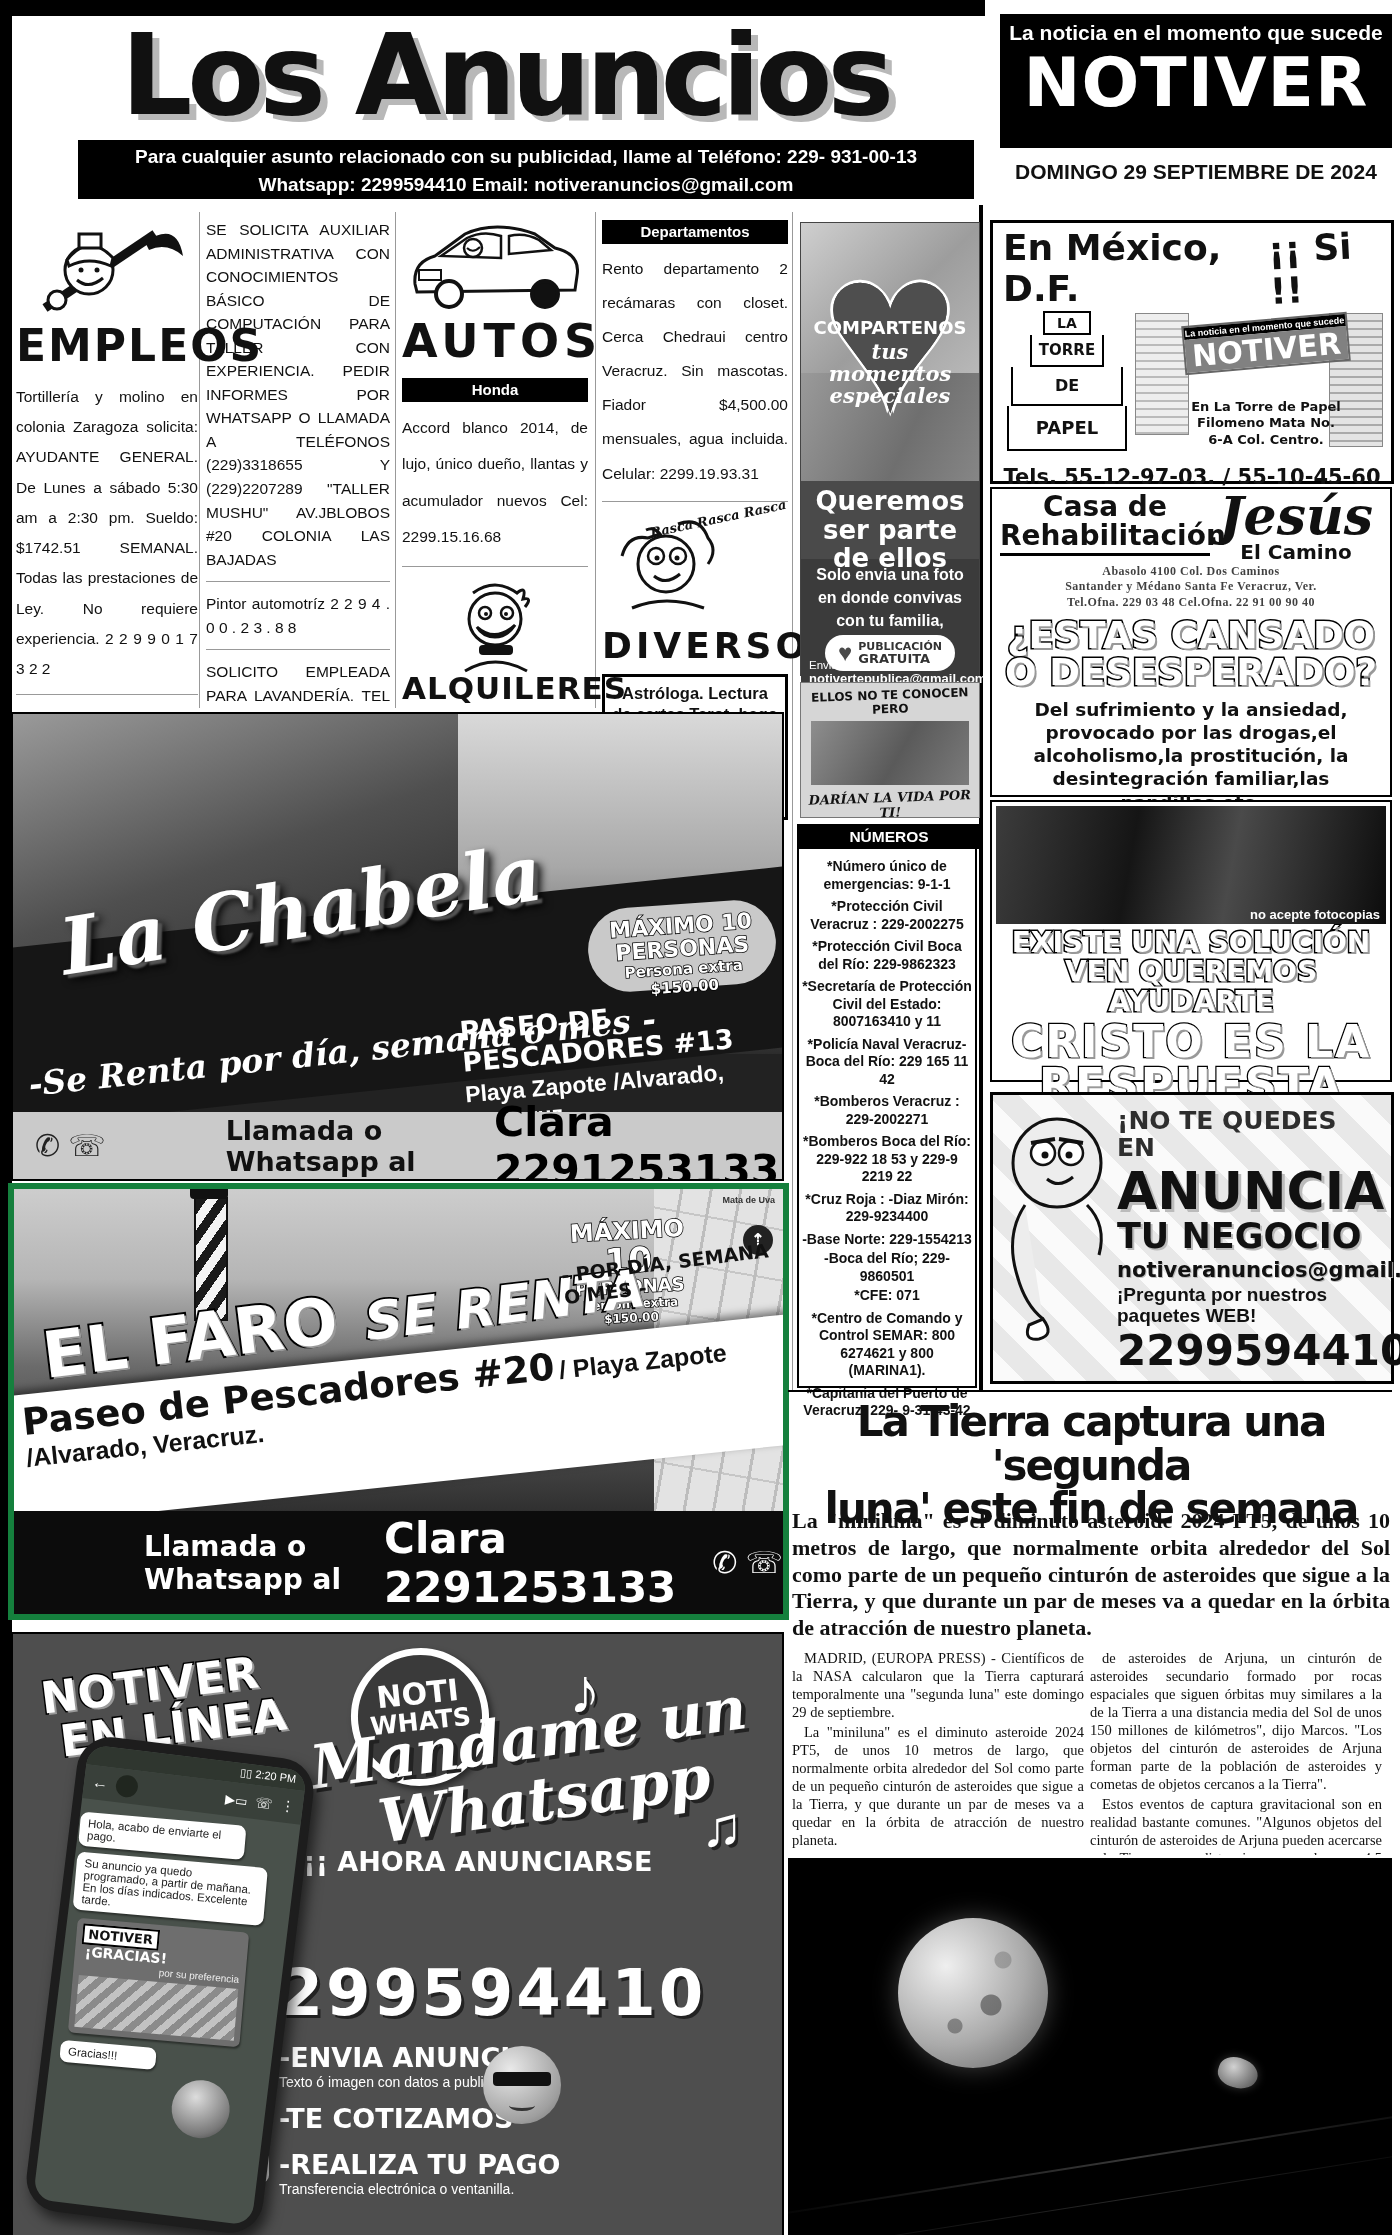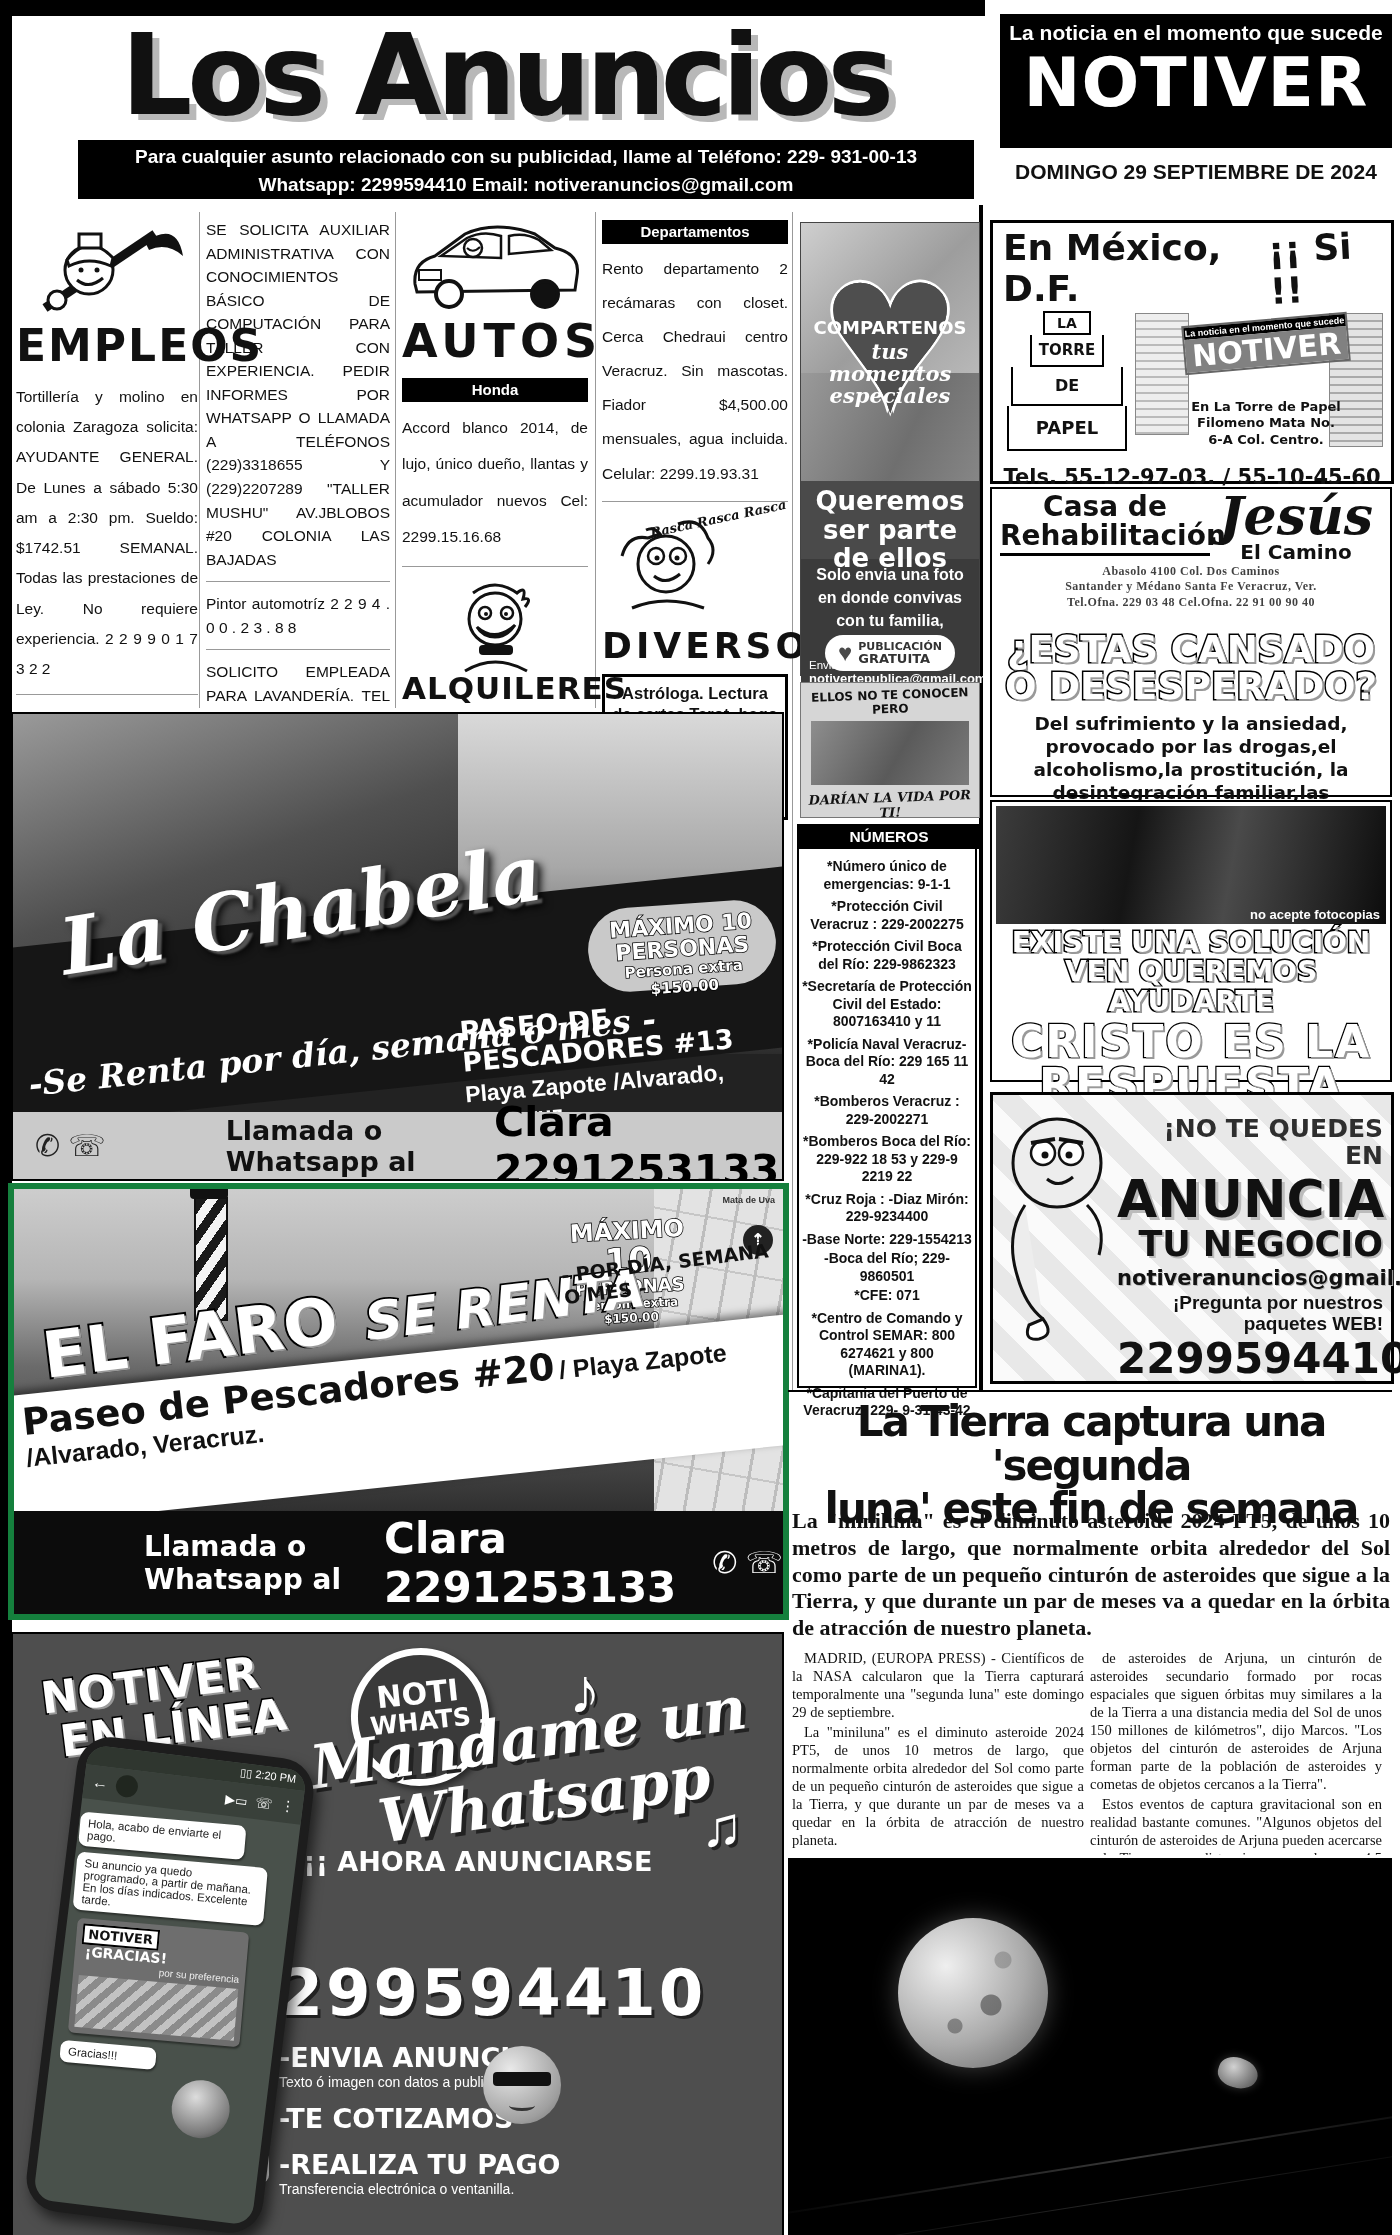--- a/index.html
+++ b/index.html
@@ -219,21 +219,21 @@
       <div style="flex:1;text-align:center;">
         <div class="script" style="font-size:52px;line-height:.9;">Jesús</div>
         <div class="heavy" style="font-size:20px;">El Camino</div>
       </div>
     </div>
     <div class="serif" style="text-align:center;font-weight:bold;font-size:12px;line-height:1.3;opacity:.8;letter-spacing:.5px;">
       <div>Abasolo 4100 Col. Dos Caminos</div>
       <div>Santander y Médano Santa Fe Veracruz, Ver.</div>
       <div>Tel.Ofna. 229 03 48 Cel.Ofna. 22 91 00 90 40</div>
     </div>
-    <div class="heavy outline" style="text-align:center;font-size:37px;line-height:1.02;margin-top:20px;">
+    <div class="heavy outline" style="text-align:center;font-size:37px;line-height:1.02;margin-top:6px;">
       <div>¿ESTAS CANSADO</div>
       <div>O DESESPERADO?</div>
     </div>
     <div class="heavy" style="text-align:center;font-size:18.5px;line-height:1.25;margin-top:6px;padding:0 6px;">Del sufrimiento y la ansiedad, provocado por las drogas,el alcoholismo,la prostitución, la desintegración familiar,las pandillas,etc.</div>
   </div>
 
   <div class="abs" style="left:990px;top:800px;width:398px;height:278px;border:2px solid #000;background:#fff;">
     <div style="position:relative;height:118px;margin:4px;background:linear-gradient(100deg,#3c3c3c,#151515 35%,#4a4a4a 60%,#0c0c0c);">
       <div class="abs" style="right:6px;bottom:2px;color:#fff;font-weight:bold;font-size:13px;">no acepte fotocopias</div>
     </div>
@@ -253,21 +253,21 @@
       <circle cx="48" cy="48" r="12" fill="#fff" stroke="#111" stroke-width="2.5"></circle>
       <circle cx="76" cy="48" r="12" fill="#fff" stroke="#111" stroke-width="2.5"></circle>
       <circle cx="50" cy="50" r="3.5" fill="#111"></circle>
         <circle cx="74" cy="50" r="3.5" fill="#111"></circle>
       <path d="M36,38 L60,34 M64,34 L88,38" stroke="#111" stroke-width="4"></path>
       <path d="M52,74 Q64,84 78,72" fill="none" stroke="#111" stroke-width="3"></path>
       <path d="M30,100 Q10,130 22,170 Q30,200 48,214" fill="#ededed" stroke="#111" stroke-width="3"></path>
       <path d="M48,214 Q60,230 44,234 Q28,236 34,220 Z" fill="#fff" stroke="#111" stroke-width="3"></path>
       <path d="M92,100 Q112,120 104,150" fill="none" stroke="#111" stroke-width="3"></path>
     </svg>
-    <div class="abs" style="left:124px;top:20px;width:266px;text-align:right;">
+    <div class="abs" style="left:124px;top:12px;width:266px;text-align:left;">
       <div class="heavy" style="font-size:25px;color:#2e2e2e;line-height:1.08;">
         <div>¡NO TE QUEDES EN</div>
       </div>
       <div class="heavy" style="font-size:52px;line-height:1;margin-top:4px;text-shadow:3px 3px 0 #bbb;">ANUNCIA</div>
       <div class="heavy" style="font-size:35px;line-height:1;margin-top:2px;text-shadow:2px 2px 0 #bbb;">TU NEGOCIO</div>
       <div class="heavy" style="font-size:21px;margin-top:4px;text-shadow:1px 1px 0 #bbb;">notiveranuncios@gmail.com</div>
       <div style="font-weight:bold;font-size:19px;line-height:1.1;margin-top:3px;">
         <div>¡Pregunta por nuestros</div>
         <div>paquetes WEB!</div>
       </div>

